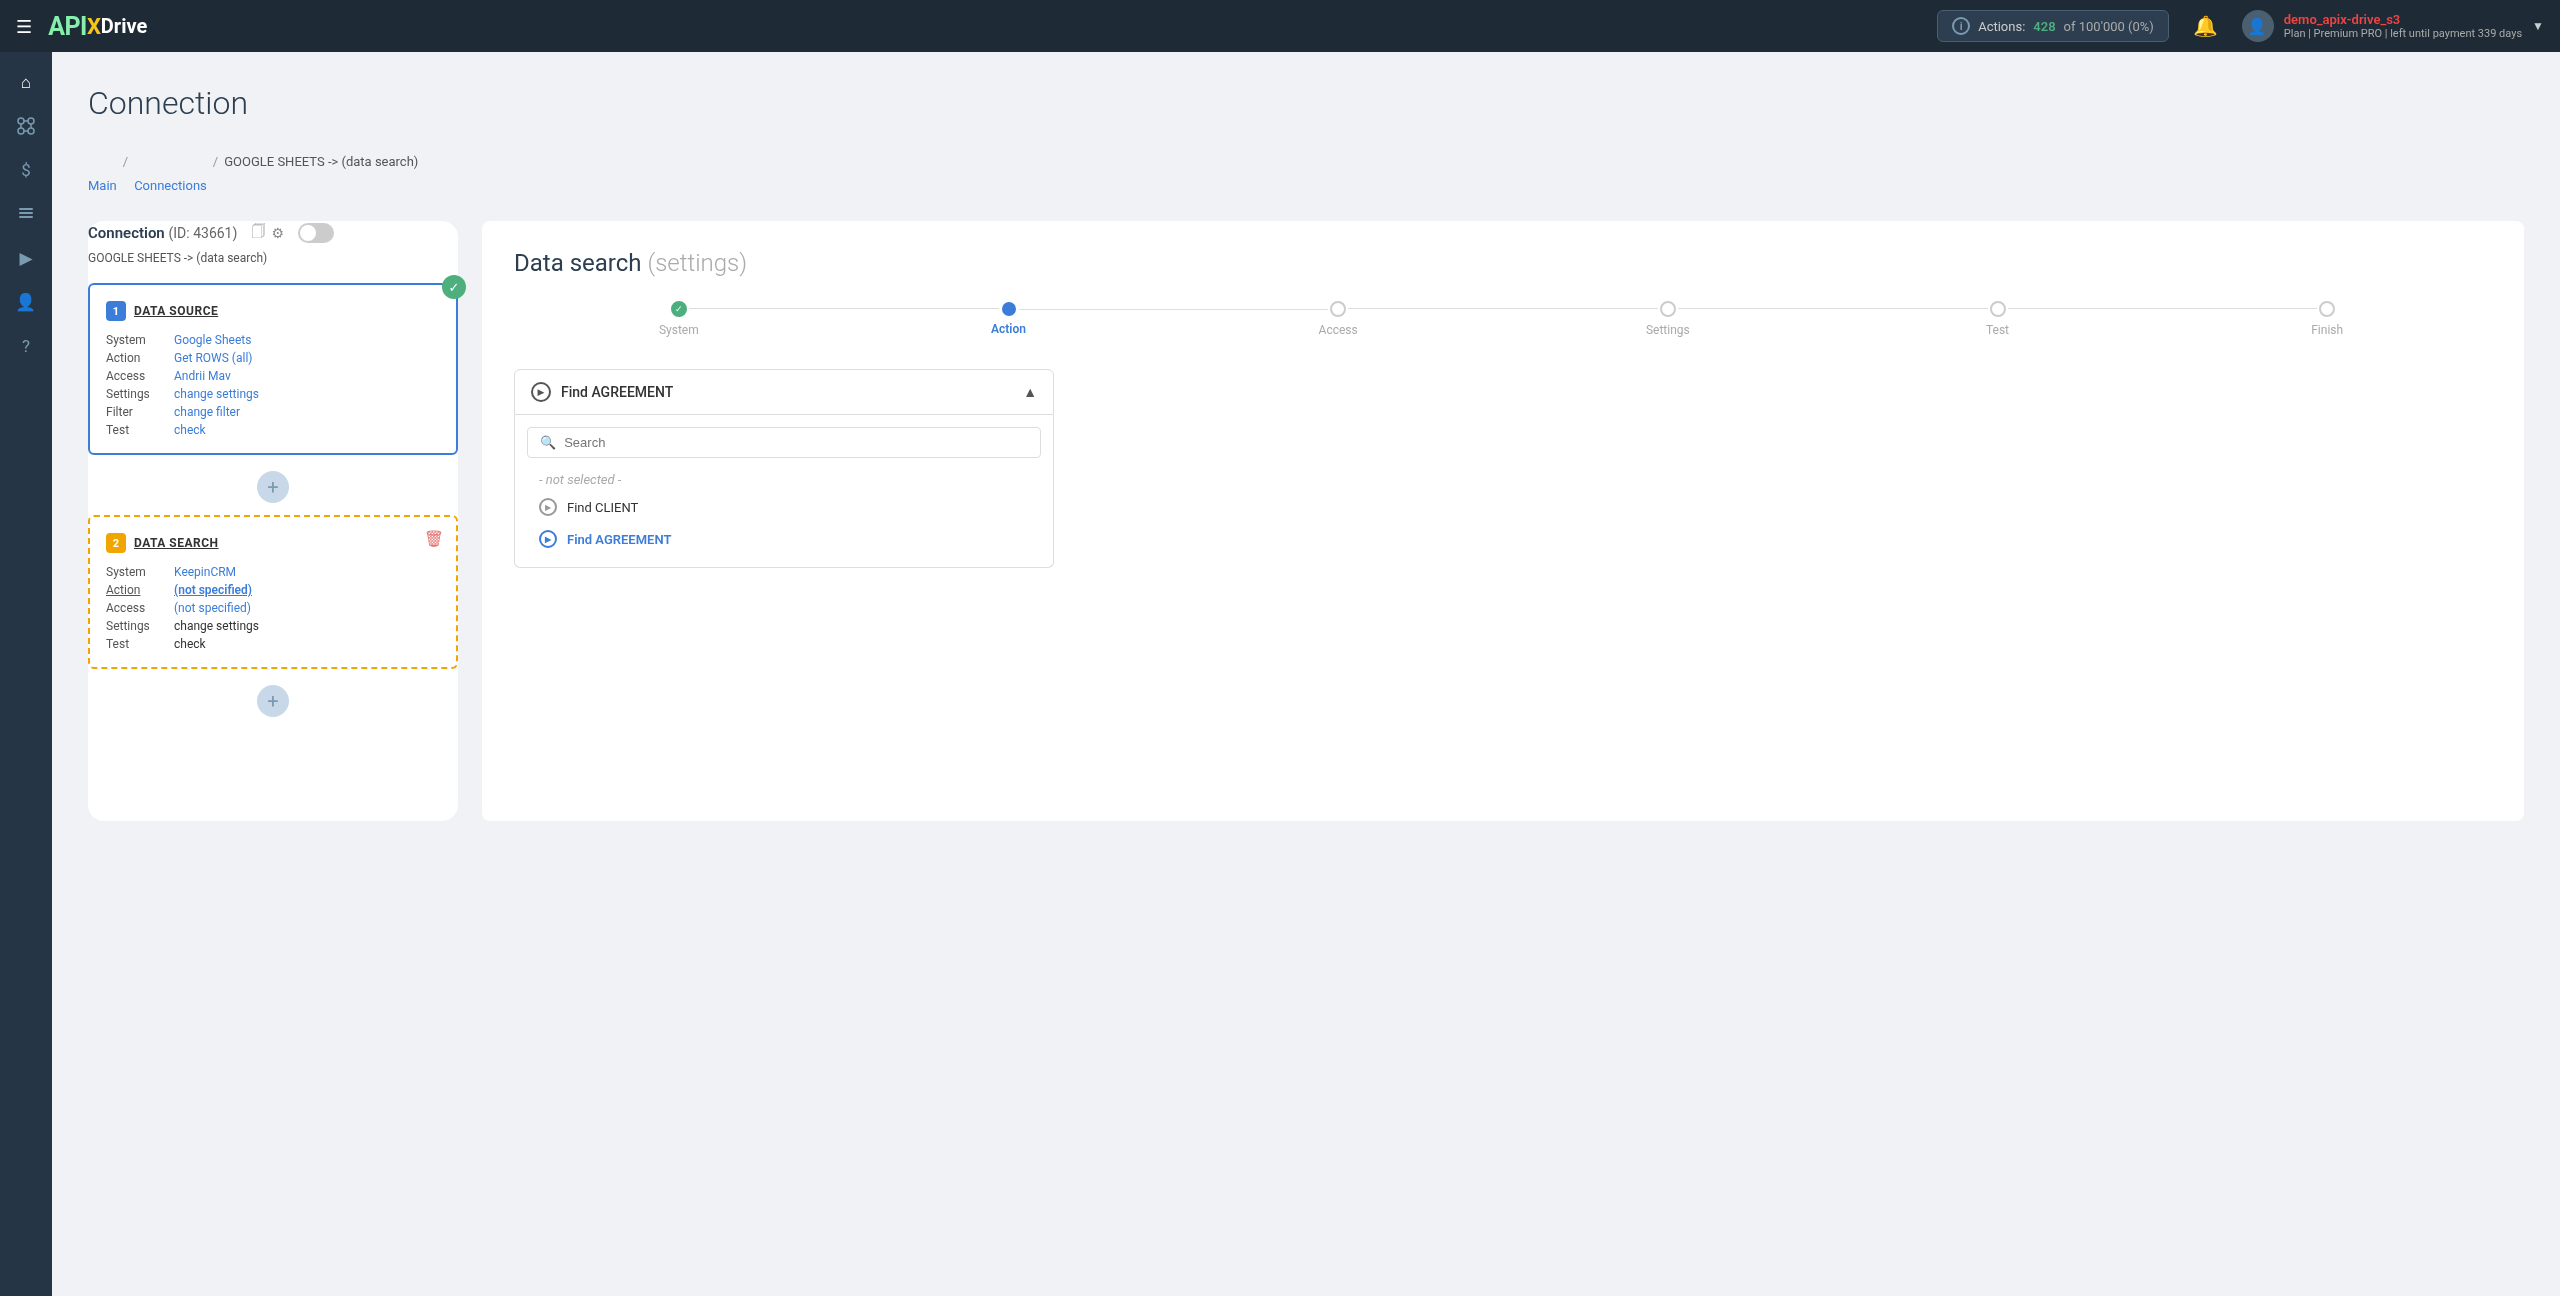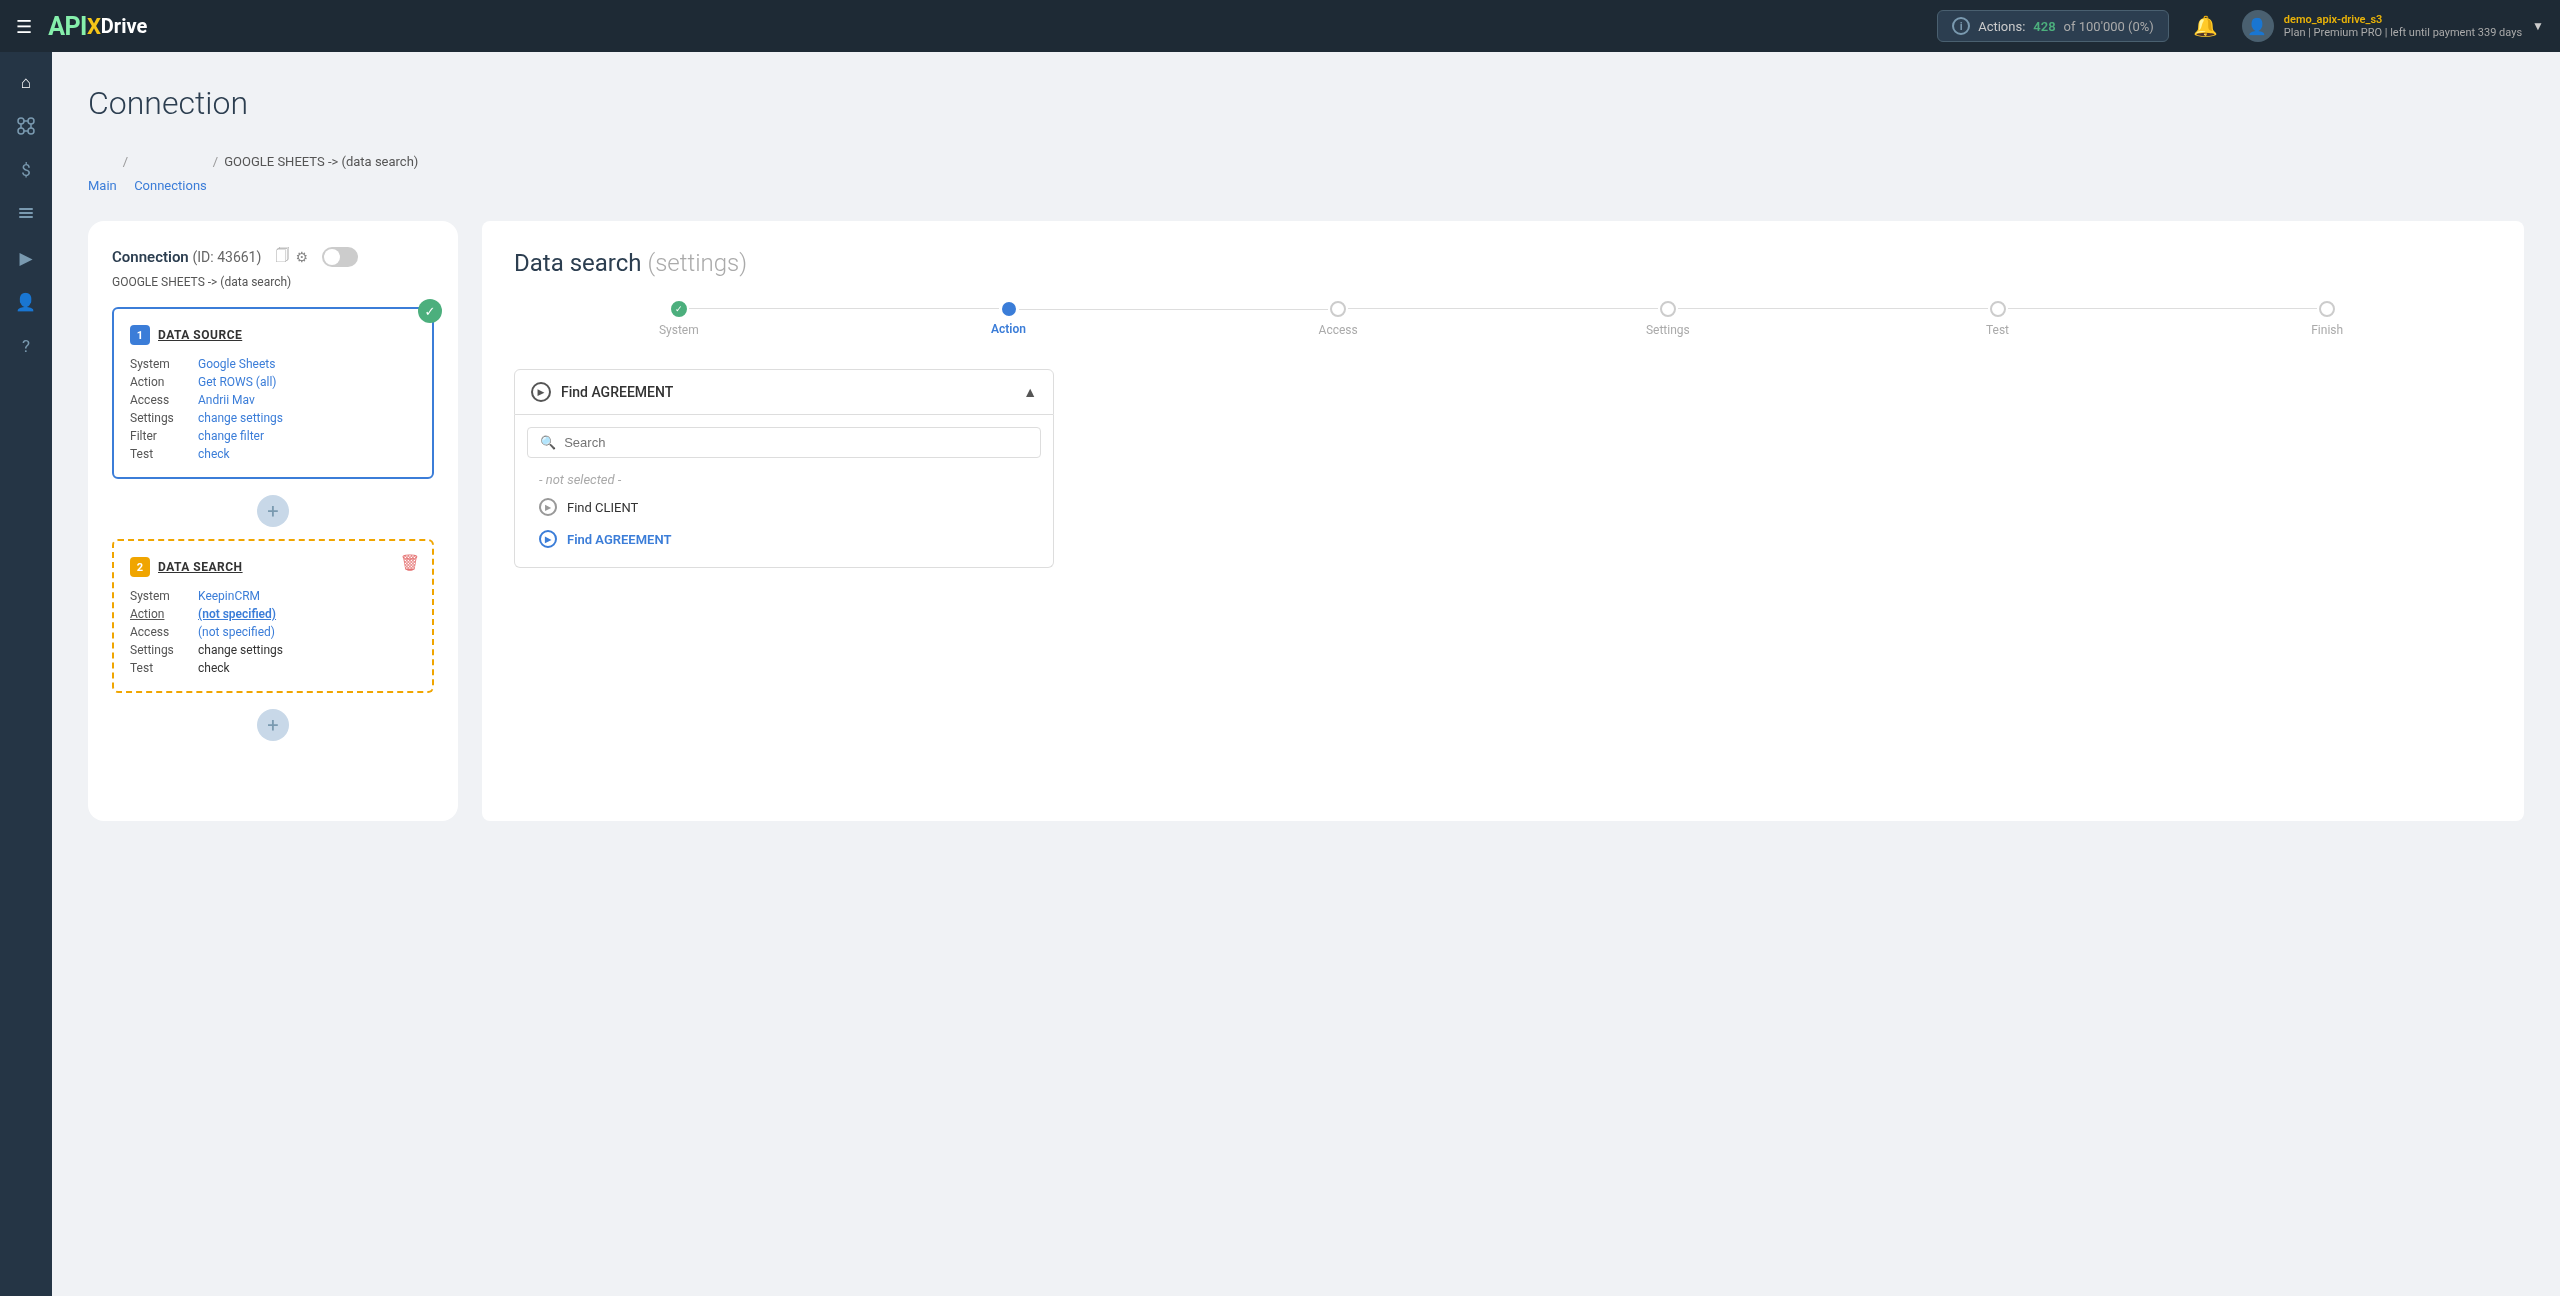--- a/index.html
+++ b/index.html
@@ -50,21 +50,21 @@
       margin-left: 8px; cursor: pointer;
     }
     .user-avatar {
       width: 32px; height: 32px;
       border-radius: 50%;
       background: #4a6070;
       display: flex; align-items: center; justify-content: center;
       color: #ccc; font-size: 16px;
     }
     .user-info { display: flex; flex-direction: column; }
-    .user-name { color: #eab308; font-size: 11px; font-weight: 600; }
+    .user-name { color: #ef4444; font-size: 13px; font-weight: 600; }
     .user-plan { color: #aaa; font-size: 11px; }
     .chevron-down { color: #ccc; font-size: 12px; }
 
     
     .main-layout {
       display: flex;
       flex: 1;
       overflow: hidden;
     }
 
@@ -118,21 +118,20 @@
     .cards-row {
       display: flex;
       gap: 24px;
       align-items: flex-start;
     }
 
     
     .left-card {
       background: #fff;
       border-radius: 16px;
-      padding: 24px;
       width: 370px;
       flex-shrink: 0;
       min-height: 600px;
     }
 
     .connection-header {
       display: flex;
       align-items: center;
       gap: 10px;
       margin-bottom: 6px;

